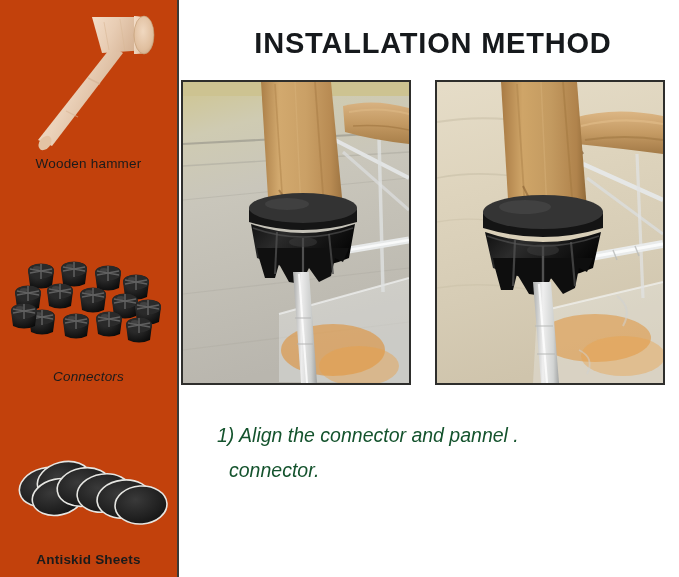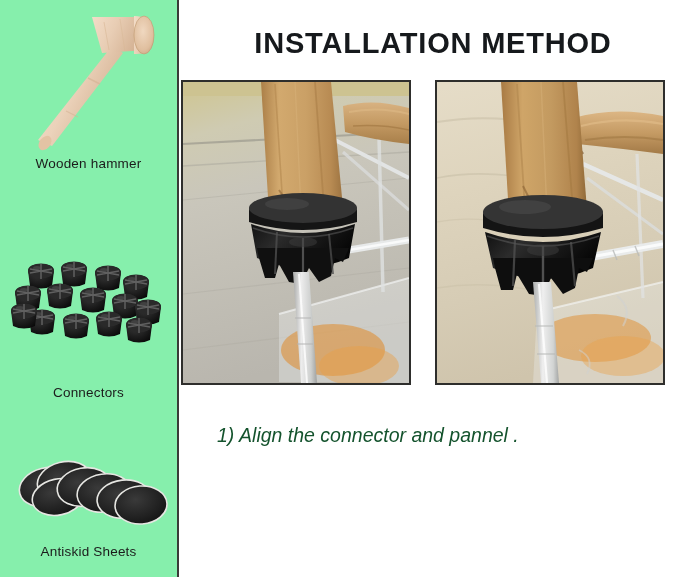--- a/index.html
+++ b/index.html
@@ -19,21 +19,21 @@
     background: #ffffff;
   }
 
   
   #sidebar {
     position: absolute;
     left: 0;
     top: 0;
     width: 177px;
     height: 577px;
-    background: #86efac;
+    background: #c2410c;
   }
   #sidebar-divider {
     position: absolute;
     left: 177px;
     top: 0;
     width: 2px;
     height: 577px;
     background: #3a3a38;
   }
   .part-block {
@@ -201,21 +201,21 @@
           <use href="#conn" x="117" y="52"></use>
           <use href="#conn" x="140" y="58"></use>
 
           <use href="#conn" x="34" y="68"></use>
           <use href="#conn" x="68" y="72"></use>
           <use href="#conn" x="101" y="70"></use>
           <use href="#conn" x="131" y="76"></use>
           <use href="#conn" x="16" y="62"></use>
         </svg>
       </div>
-      <div class="part-label" style="margin-top:20px;">Connectors</div>
+      <div class="part-label" style="margin-top:4px;font-style:italic;">Connectors</div>
     </div>
 
     <div class="part-block" style="top:443px;">
       <div class="part-figure" id="sheets-fig">
         <svg id="sheets-svg" width="162" height="92" viewBox="0 0 162 92">
           <defs>
             <radialGradient id="dgr" cx="0.4" cy="0.35" r="0.75">
               <stop offset="0%" stop-color="#3a3a3a"></stop>
               <stop offset="65%" stop-color="#202020"></stop>
               <stop offset="100%" stop-color="#111111"></stop>
@@ -225,21 +225,21 @@
             <ellipse cx="38" cy="44" rx="27" ry="19" fill="url(#dgr)" transform="rotate(-14 38 44)"></ellipse>
             <ellipse cx="56" cy="38" rx="27" ry="19" fill="url(#dgr)" transform="rotate(-14 56 38)"></ellipse>
             <ellipse cx="50" cy="54" rx="26" ry="18" fill="url(#dgr)" transform="rotate(-12 50 54)"></ellipse>
             <ellipse cx="76" cy="44" rx="27" ry="19" fill="url(#dgr)" transform="rotate(-10 76 44)"></ellipse>
             <ellipse cx="96" cy="50" rx="27" ry="19" fill="url(#dgr)" transform="rotate(-8 96 50)"></ellipse>
             <ellipse cx="116" cy="56" rx="27" ry="19" fill="url(#dgr)" transform="rotate(-6 116 56)"></ellipse>
             <ellipse cx="133" cy="62" rx="26" ry="19" fill="url(#dgr)" transform="rotate(-4 133 62)"></ellipse>
           </g>
         </svg>
       </div>
-      <div class="part-label" style="margin-top:6px;">Antiskid Sheets</div>
+      <div class="part-label" style="margin-top:14px;font-weight:bold;">Antiskid Sheets</div>
     </div>
   </div>
 
   <div id="sidebar-divider"></div>
 
   <div id="main">
 
     <div id="title">INSTALLATION METHOD</div>
 
     <div class="photo" id="photo-1">
@@ -430,16 +430,19 @@
           </g>
         </svg>
       </div>
     </div>
 
     <div id="steps">
       <div class="step-line">
         <span>1)</span>
         <span>Align the connector and pannel .</span>
       </div>
+      <div class="step-line step-cont">
+        <span>connector.</span>
+      </div>
     </div>
 
   </div>
 </div>
 
 </body></html>

